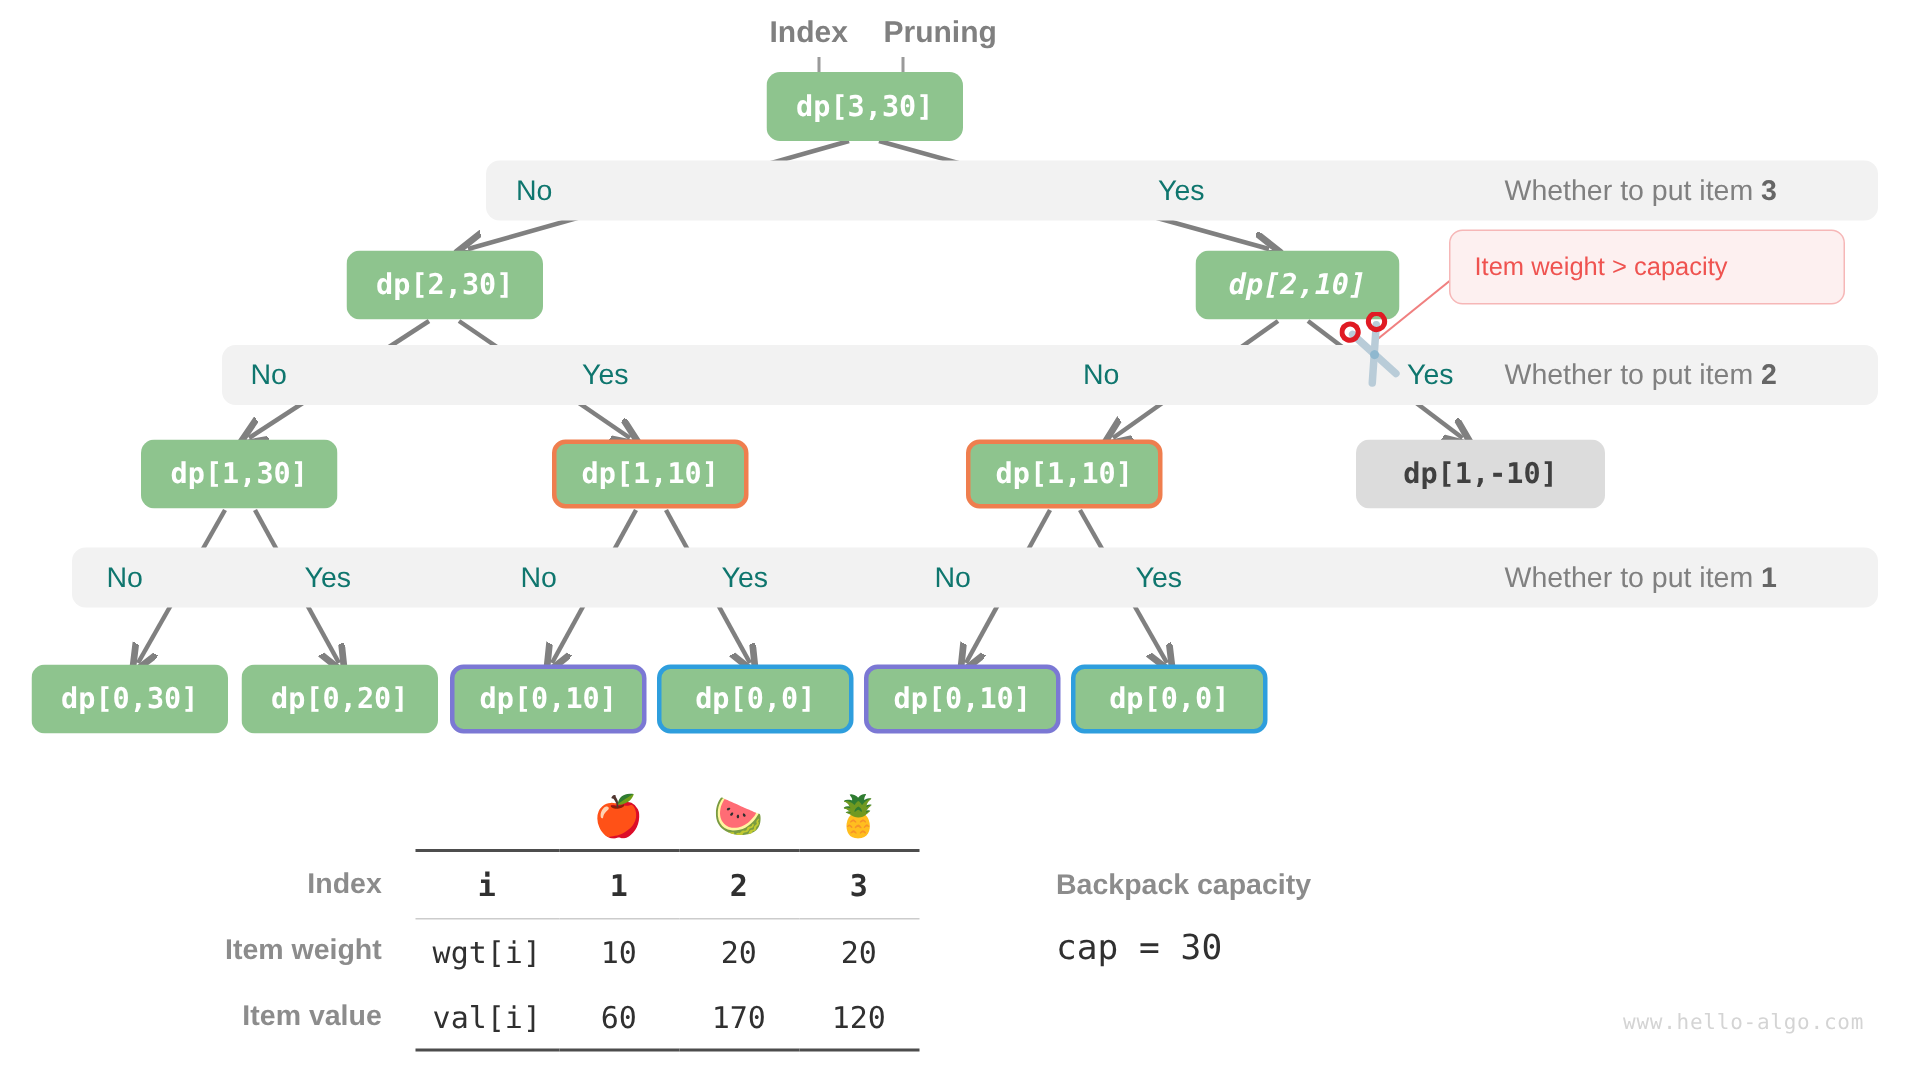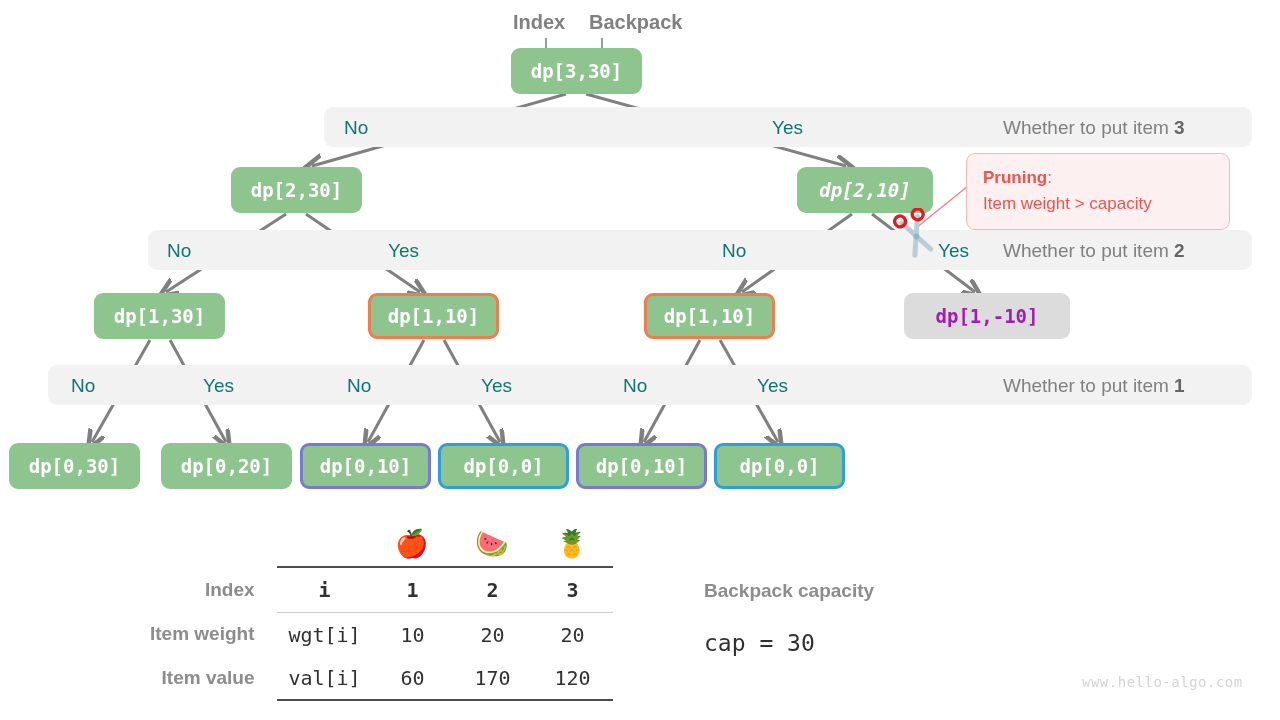--- a/index.html
+++ b/index.html
@@ -61,21 +61,21 @@
     justify-content: center;
     letter-spacing: 0px;
     border: 3px solid transparent;
   }
   .node.plain { border-color: transparent; }
   .node.orange { border-color: #ef7e4e; }
   .node.purple { border-color: #7b78d4; }
   .node.blue   { border-color: #2e9edd; }
   .node.dim {
     background: #dcdcdc;
-    color: #a21caf;
+    color: #404040;
     border-color: transparent;
   }
 
   
   .hdr {
     position: absolute;
     color: #808080;
     font-size: 20px;
     font-weight: bold;
     white-space: nowrap;
@@ -135,21 +135,21 @@
   .rule-top td { border-top: 2px solid #4d4d4d; }
   .rule-mid td { border-top: 1.5px solid #cccccc; }
   .rule-bot td { border-bottom: 2px solid #4d4d4d; }
   .rule-skip { border-top: none !important; }
 
   .capbox { position: absolute; }
   .cap-title {
     color: #8c8c8c;
     font-size: 19px;
     font-weight: bold;
-    margin-bottom: 28px;
+    margin-bottom: 17px;
     white-space: nowrap;
   }
   .cap-val {
     font-family: "DejaVu Sans Mono", monospace;
     font-size: 23px;
     color: #303030;
     white-space: nowrap;
   }
 
   .watermark {
@@ -189,21 +189,21 @@
       <line x1="444" y1="340" x2="500" y2="442"></line>
 
       <line x1="700" y1="340" x2="644" y2="442"></line>
       <line x1="720" y1="340" x2="778" y2="442"></line>
     </g>
 
     <line x1="968" y1="186" x2="916" y2="228" stroke="#f08080" stroke-width="1.4" fill="none"></line>
   </svg>
 
   <div class="hdr" style="left:513px; top:11px;">Index</div>
-  <div class="hdr" style="left:589px; top:11px;">Backpack</div>
+  <div class="hdr" style="left:589px; top:11px;">Pruning</div>
   <div class="hdr-tick" style="left:545px; top:38px; height:16px;"></div>
   <div class="hdr-tick" style="left:601px; top:38px; height:16px;"></div>
 
   <div class="band" style="left:324px; top:107px; width:928px; height:40px;"></div>
   <div class="band-label" style="left:344px; top:117px;">No</div>
   <div class="band-label" style="left:772px; top:117px;">Yes</div>
   <div class="band-right" style="left:1003px; top:117px;"><span>Whether to put item </span><b>3</b></div>
 
   <div class="band" style="left:148px; top:230px; width:1104px; height:40px;"></div>
   <div class="band-label" style="left:167px; top:240px;">No</div>
@@ -224,29 +224,28 @@
   <div class="node plain" style="left:511px; top:48px; width:131px; height:46px;">dp[3,30]</div>
 
   <div class="node plain" style="left:231px; top:167px; width:131px; height:46px;">dp[2,30]</div>
   <div class="node plain" style="left:797px; top:167px; width:136px; height:46px;font-style:italic;">dp[2,10]</div>
 
   <div class="node plain" style="left:94px; top:293px; width:131px; height:46px;">dp[1,30]</div>
   <div class="node orange" style="left:368px; top:293px; width:131px; height:46px;">dp[1,10]</div>
   <div class="node orange" style="left:644px; top:293px; width:131px; height:46px;">dp[1,10]</div>
   <div class="node dim" style="left:904px; top:293px; width:166px; height:46px;">dp[1,-10]</div>
 
-  <div class="node plain" style="left:9px; top:443px; width:131px; height:46px;">dp[0,30]</div>
+  <div class="node plain" style="left:21px; top:443px; width:131px; height:46px;">dp[0,30]</div>
   <div class="node plain" style="left:161px; top:443px; width:131px; height:46px;">dp[0,20]</div>
   <div class="node purple" style="left:300px; top:443px; width:131px; height:46px;">dp[0,10]</div>
   <div class="node blue" style="left:438px; top:443px; width:131px; height:46px;">dp[0,0]</div>
   <div class="node purple" style="left:576px; top:443px; width:131px; height:46px;">dp[0,10]</div>
   <div class="node blue" style="left:714px; top:443px; width:131px; height:46px;">dp[0,0]</div>
 
   <div class="pruning" style="left:966px; top:153px; width:264px;">
-    <div><span class="p-title">Pruning</span><span>:</span></div>
     <div>Item weight &gt; capacity</div>
   </div>
 
   <div class="scissors" style="left:893px; top:208px; width:48px; height:52px;">
     <svg width="48" height="52" viewBox="0 0 48 52">
       <g transform="rotate(-22 24 26)">
 
         <line x1="14" y1="10" x2="31" y2="45" stroke="#b9ccd8" stroke-width="5" stroke-linecap="round"></line>
         <line x1="31" y1="10" x2="14" y2="45" stroke="#b9ccd8" stroke-width="5" stroke-linecap="round"></line>
 

